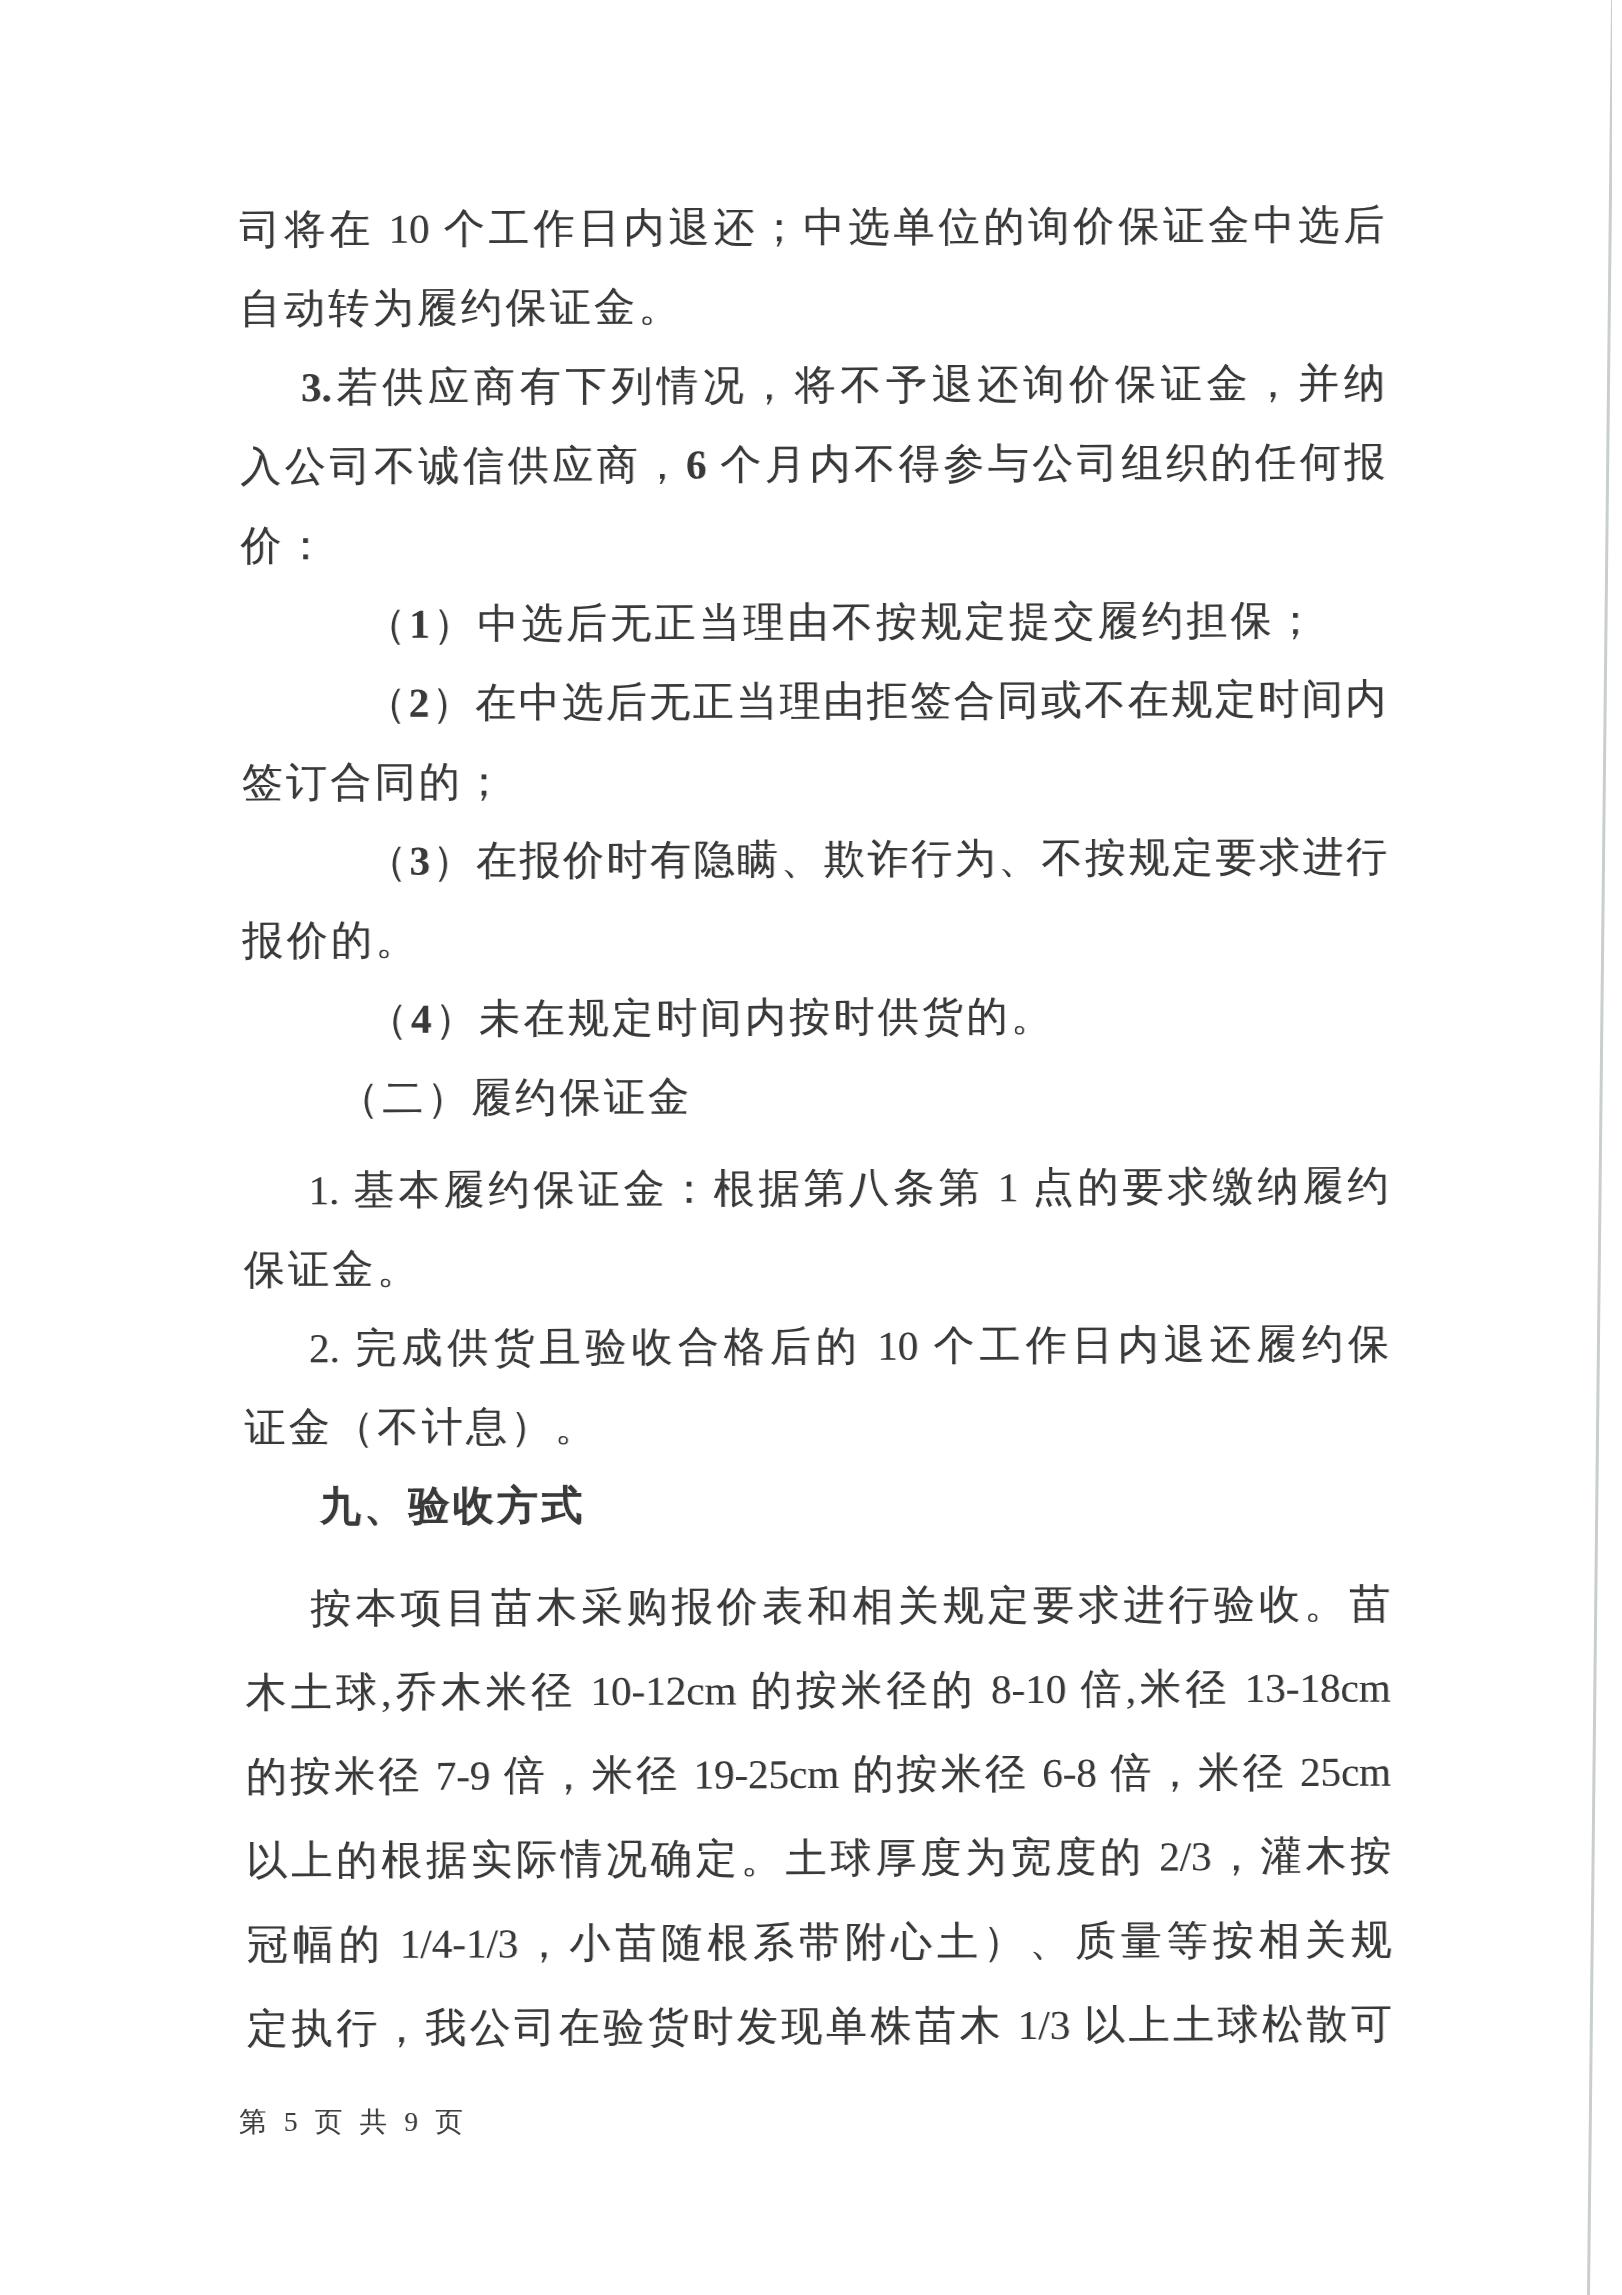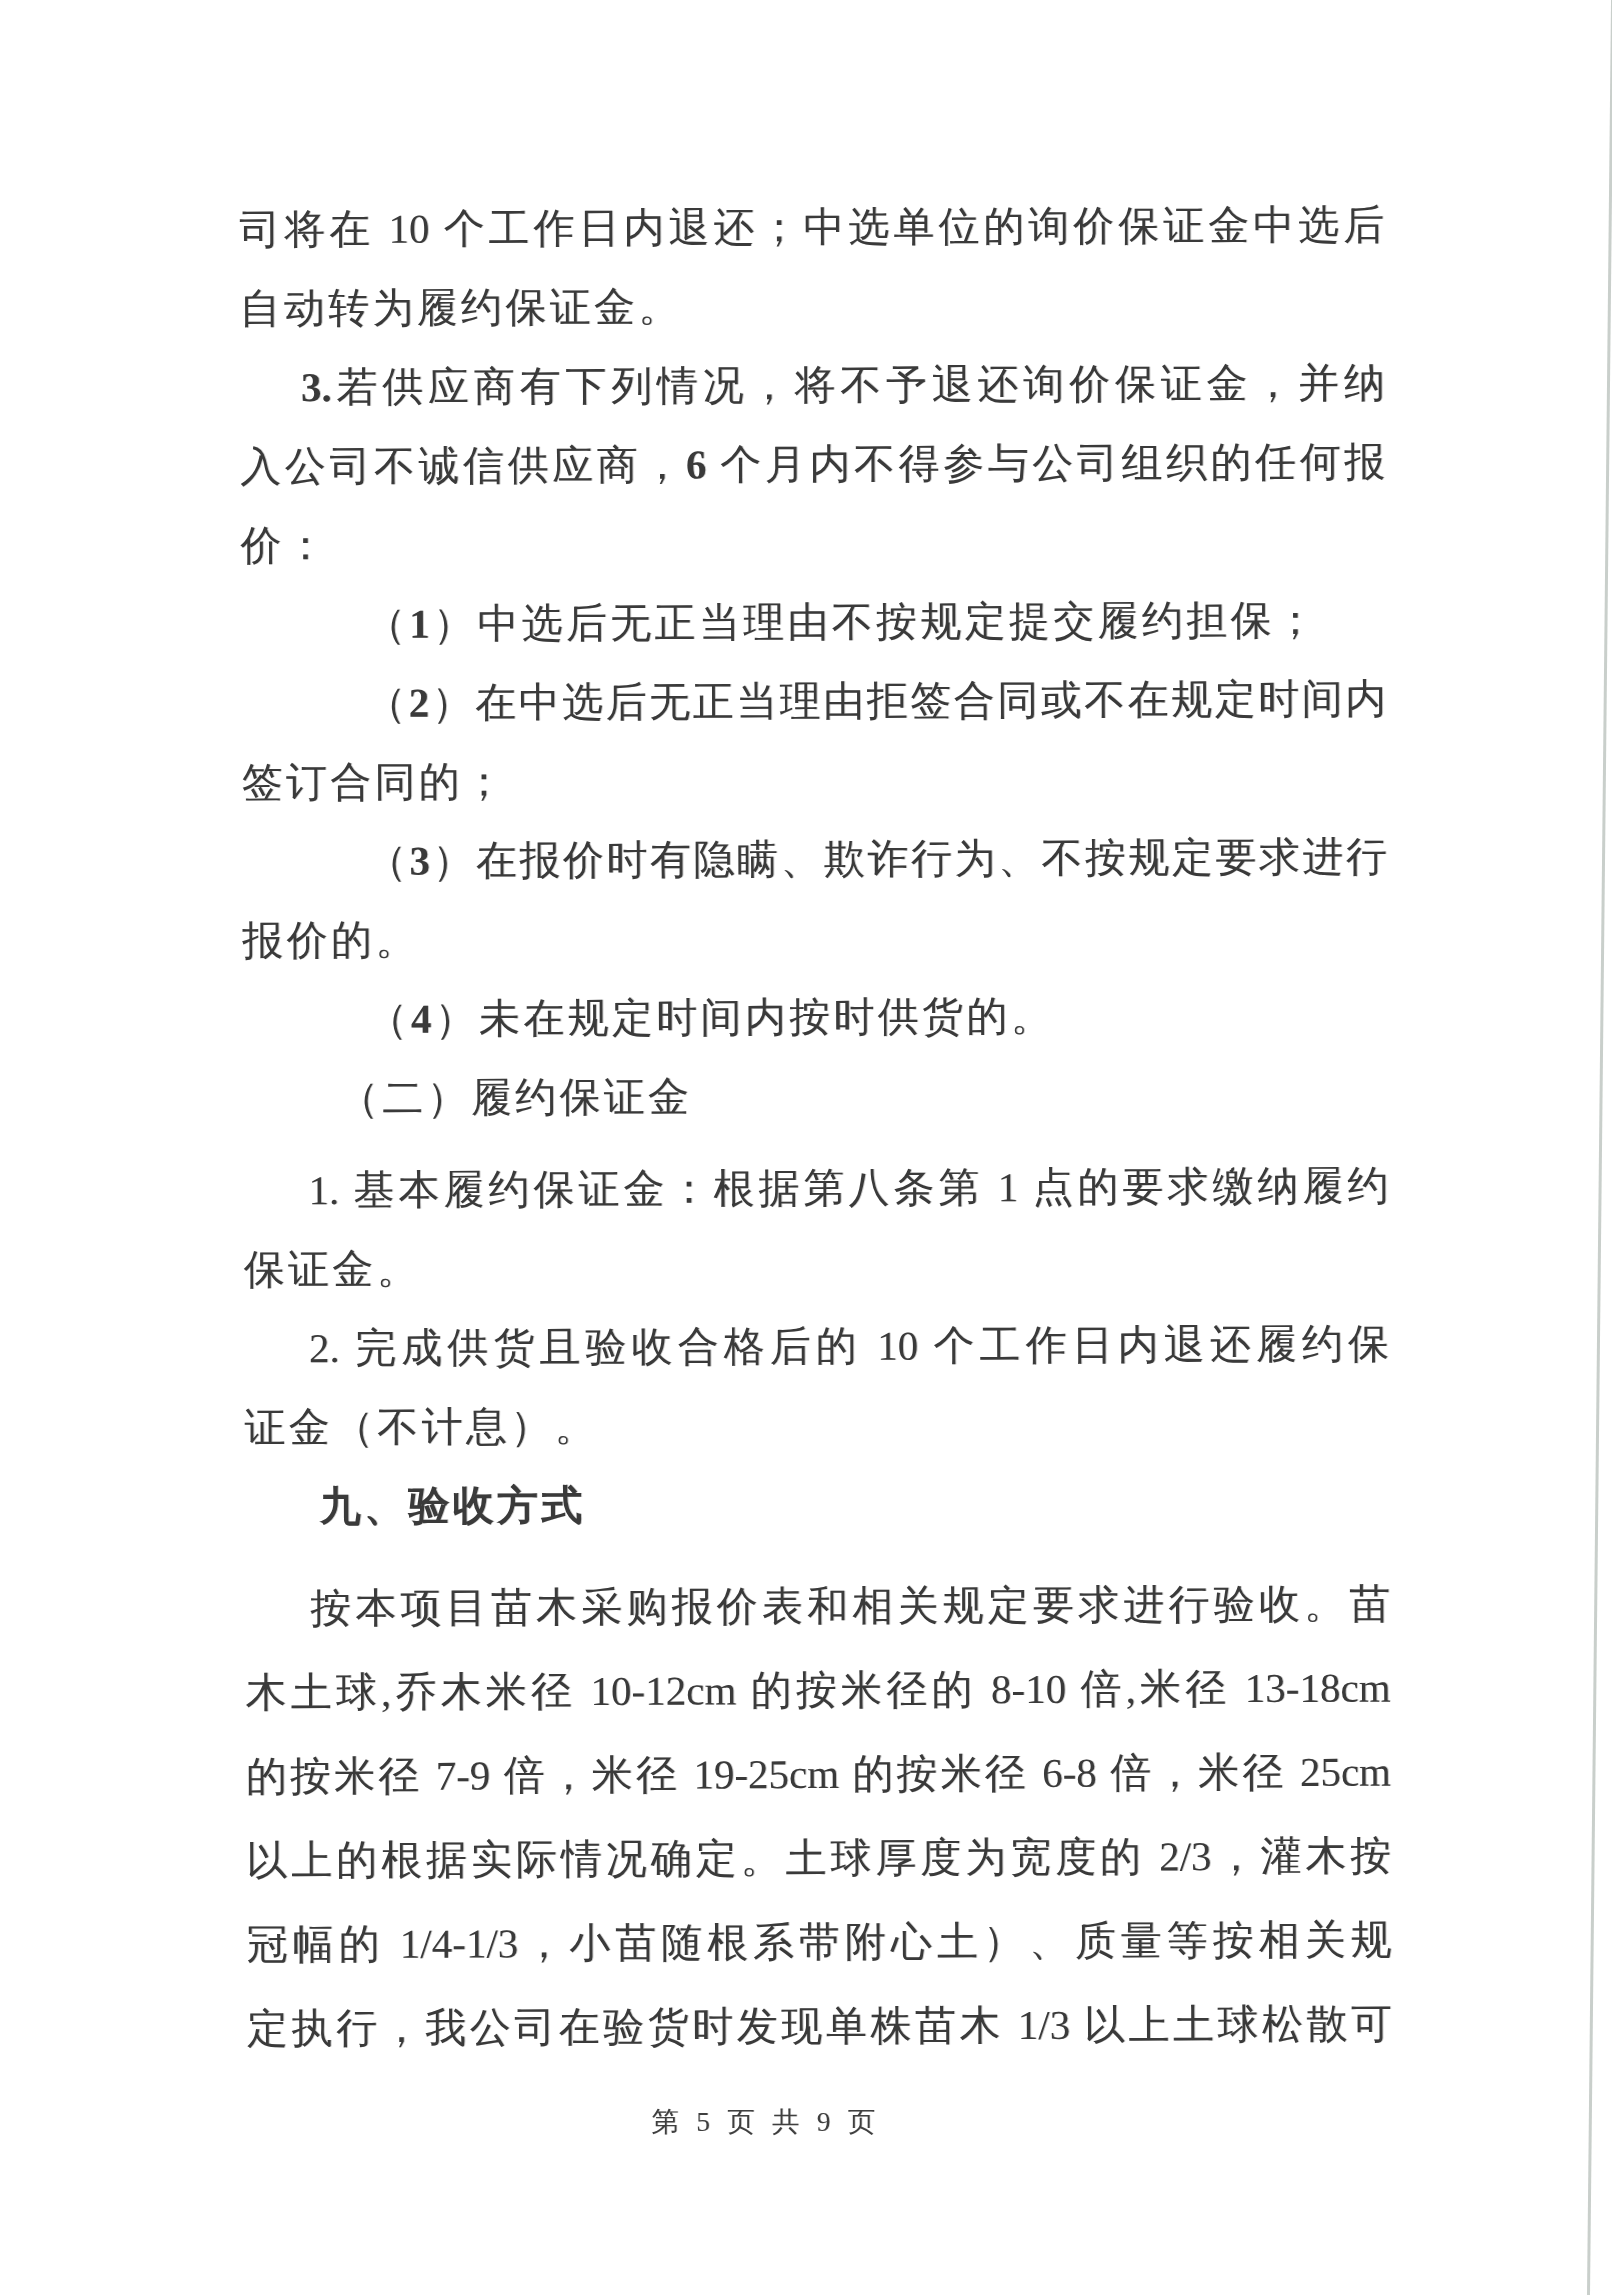--- a/index.html
+++ b/index.html
@@ -62,21 +62,21 @@
   .i15 { text-indent: 61px; }   
   .i20 { text-indent: 75px; }  
   .i22 { text-indent: 65px; }  
   .i23 { text-indent: 95px; }  
   .i30 { text-indent: 124px; }  
   .footer {
     position: absolute;
     left: 239px;
     top: 2099px;
     width: 1054px;
-    text-align: center;
+    text-align: left;
     color: #3f3f3f;
     font-size: 27.5px;
     letter-spacing: 5.2px;
     line-height: 46px;
     text-shadow: 0.7px 0 0 rgba(60,60,60,0.25);
   }
 </style>
 </head>
 <body>
 

